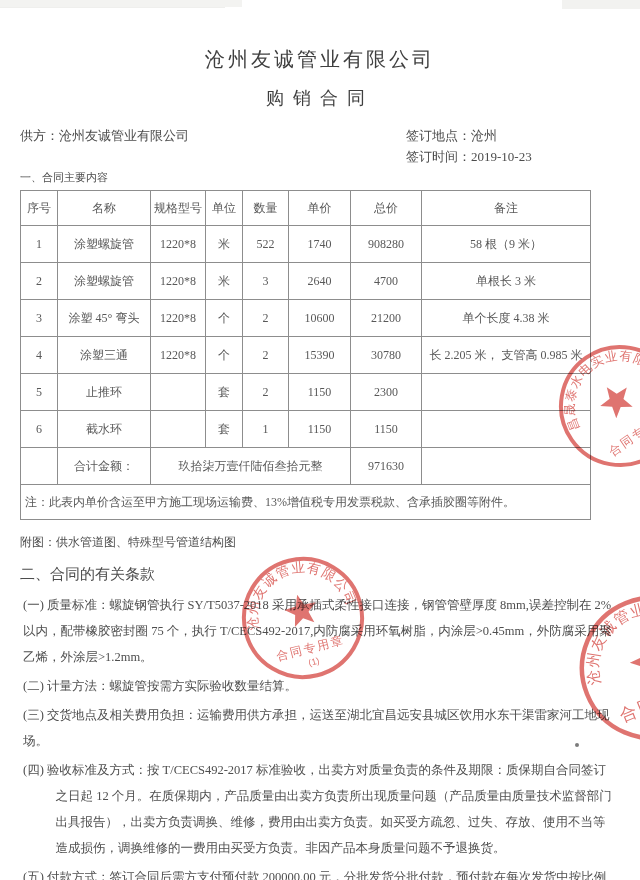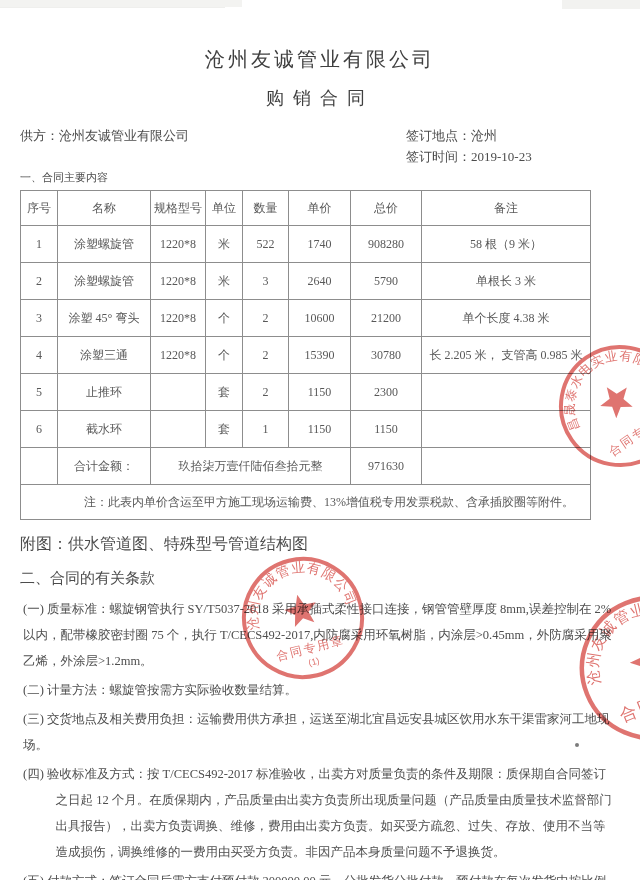--- a/index.html
+++ b/index.html
@@ -32,23 +32,23 @@
     border-collapse:collapse; margin:5px 0 0 20px;
     font-size:12px; color:#585858; table-layout:fixed; width:570px;
   }
   table.items th, table.items td {
     border:1px solid #8d8d8d; text-align:center; vertical-align:middle;
     padding:2px 3px; font-weight:normal; overflow:hidden;
   }
   table.items th { height:30px; }
   table.items td { height:32px; }
   table.items tr.total-row td { height:32px; }
-  table.items td.note-cell { text-align:right; padding:7px 16px; height:20px; font-size:12px; }
-
-  .attachment { margin:14px 16px 0 20px; font-size:16px; }
+  table.items td.note-cell { text-align:left; padding:7px 4px; height:20px; font-size:12px; }
+
+  .attachment { margin:14px 16px 0 20px; font-size:12px; }
   .sec2-title { margin:14px 0 0 20px; font-size:15px; }
 
   .clauses { margin:8px 22px 0 20px; font-size:12.5px; line-height:26px; color:#4e4e4e; }
   .clauses p { margin:3px; }
   .clauses p:nth-of-type(4) { padding-left:2.6em; text-indent:-2.6em; }
 
   .stamp { position:absolute; color:#d85550; opacity:.82; mix-blend-mode:multiply; pointer-events:none; }
   .stamp text { fill:currentColor; font-family:"Liberation Sans","DejaVu Sans",sans-serif; }
   .stamp-buyer    { left:545px; top:331px; }
   .stamp-supplier { left:228px; top:543px; }
@@ -113,21 +113,21 @@
         <td>908280</td>
         <td>58 根（9 米）</td>
       </tr>
       <tr>
         <td>2</td>
         <td>涂塑螺旋管</td>
         <td>1220*8</td>
         <td>米</td>
         <td>3</td>
         <td>2640</td>
-        <td>5790</td>
+        <td>4700</td>
         <td>单根长 3 米</td>
       </tr>
       <tr>
         <td>3</td>
         <td>涂塑 45° 弯头</td>
         <td>1220*8</td>
         <td>个</td>
         <td>2</td>
         <td>10600</td>
         <td>21200</td>

